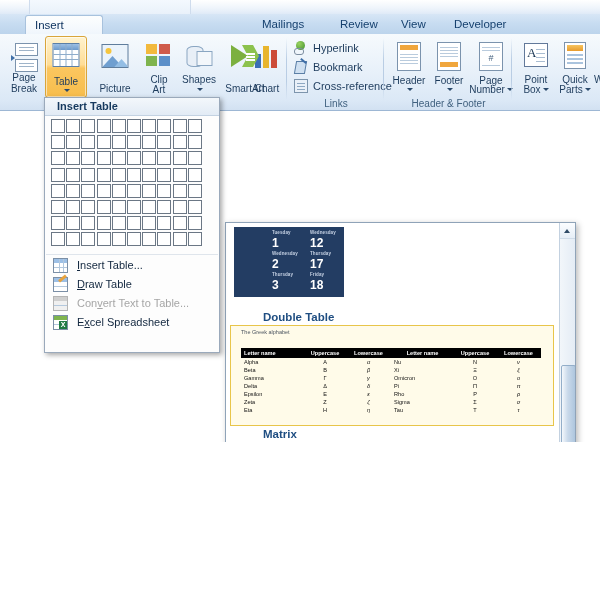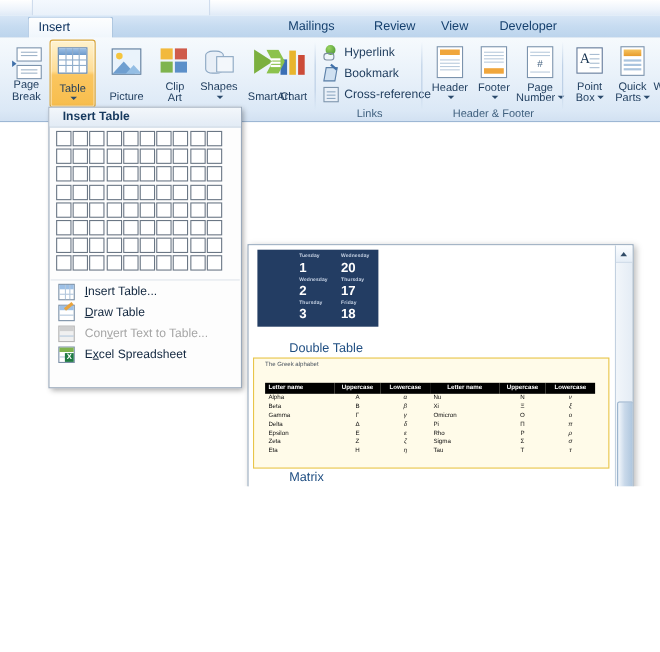--- a/index.html
+++ b/index.html
@@ -170,21 +170,21 @@
   
   .calcard{position:absolute;left:8px;top:4px;width:110px;height:70px;background:#233d63;overflow:hidden;}
   .calcol{position:absolute;top:3px;width:44px;}
   .calcol.c1{left:38px;} .calcol.c2{left:76px;}
   .cald{margin-bottom:1px;}
   .cald .dw{font-size:4.5px;color:#c6d2e4;line-height:6px;font-weight:bold;letter-spacing:.1px;}
   .cald .dn{font-size:12px;line-height:14px;color:#ffffff;font-weight:bold;}
 
   
   .sect{position:absolute;left:0;width:334px;}
-  .sect .stitle{font-size:11.5px;font-weight:normal;color:#1f4e82;margin:0 0 4px 8px;padding-left:29px;}
+  .sect .stitle{font-size:11.5px;font-weight:bold;color:#1f4e82;margin:0 0 4px 8px;padding-left:29px;}
   .card{position:absolute;left:4px;width:322px;background:#fffbe9;border:1px solid #e8c54a;}
   .card.plain{background:#fff;border:none;}
 
   .capt{font-size:5.5px;color:#4b5560;margin:3px 0 4px 10px;}
 
   table.gt{border-collapse:collapse;table-layout:fixed;}
   .greek{position:absolute;left:10px;top:22px;width:300px;}
   .greek th{background:#000;color:#fff;font-size:5.6px;font-weight:bold;text-align:left;padding:2px 0 2px 3px;}
   .greek td{font-size:5.6px;color:#111;padding:1px 0 1px 3px;}
   .greek td.c{text-align:center;padding-left:0;}
@@ -514,21 +514,21 @@
             <div class="dn">2</div>
           </div>
           <div class="cald">
             <div class="dw">Thursday</div>
             <div class="dn">3</div>
           </div>
         </div>
         <div class="calcol c2">
           <div class="cald">
             <div class="dw">Wednesday</div>
-            <div class="dn">20</div>
+            <div class="dn">12</div>
           </div>
           <div class="cald">
             <div class="dw">Thursday</div>
             <div class="dn">17</div>
           </div>
           <div class="cald">
             <div class="dw">Friday</div>
             <div class="dn">18</div>
           </div>
         </div>

